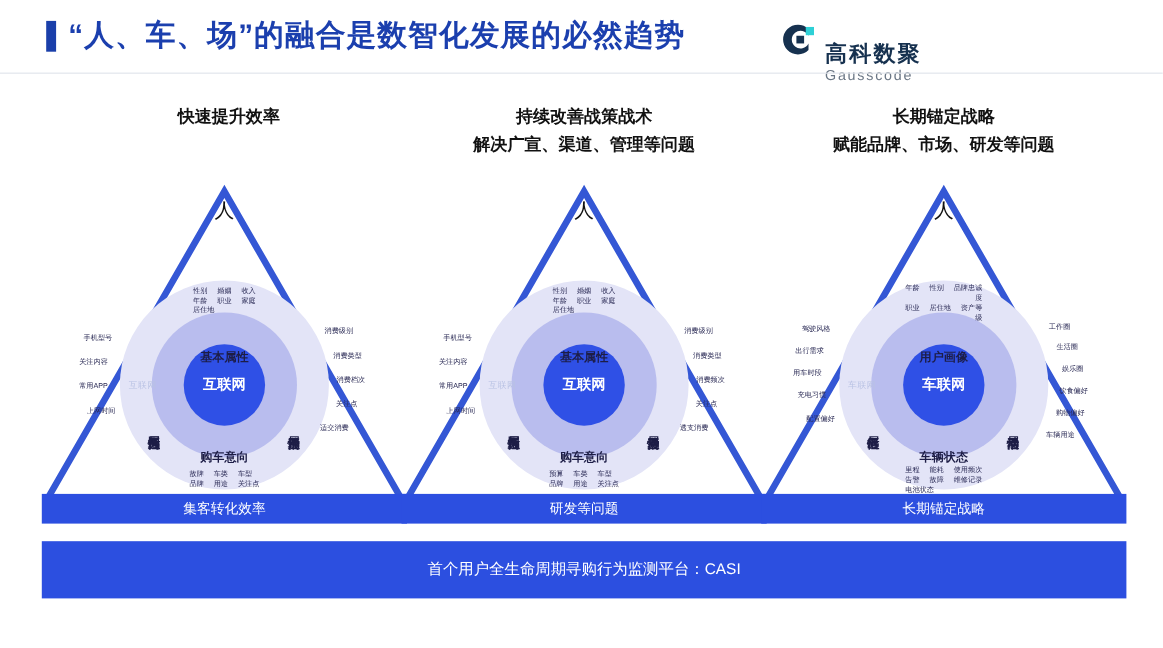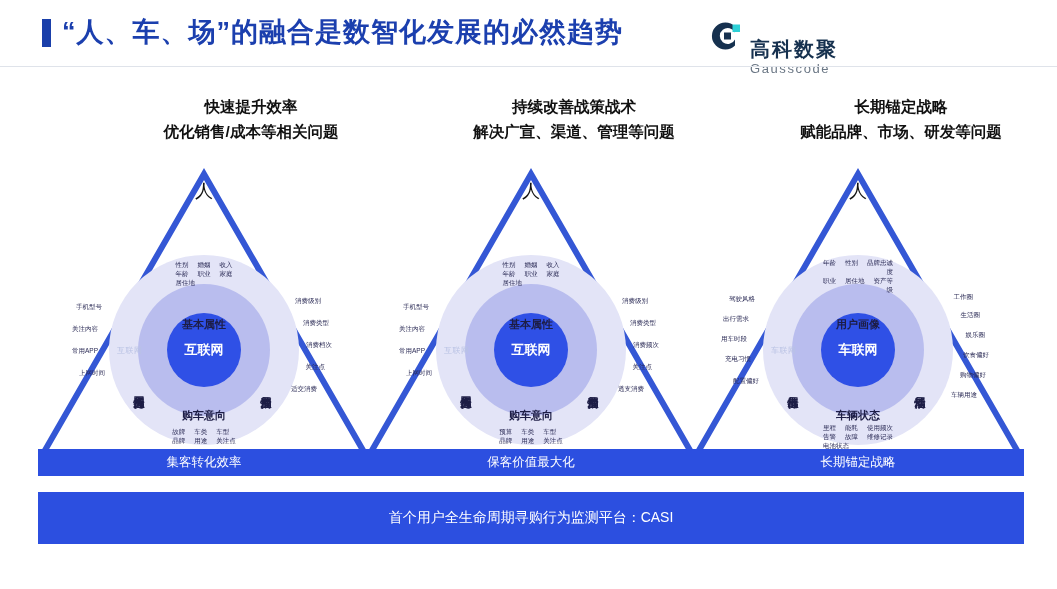--- a/index.html
+++ b/index.html
@@ -28,21 +28,21 @@
   
   .logo{
     position:absolute;right:16px;top:14px;height:44px;display:flex;align-items:center;
   }
   .logo-mark{position:relative;width:38px;height:38px;margin-right:7px;}
   .logo-text{display:flex;flex-direction:column;line-height:1;}
   .logo-cn{font-size:20px;font-weight:bold;color:#16314f;letter-spacing:2px;margin-top:42px;}
   .logo-en{font-size:13px;color:#6b7785;letter-spacing:1.6px;margin-top:3px;}
 
   
-  .heads{position:absolute;left:0;top:94px;width:869px;height:60px;margin-left:43px;}
+  .heads{position:absolute;left:0;top:94px;width:869px;height:60px;}
   .head{
     position:absolute;top:0;width:340px;text-align:center;
     font-size:15.5px;font-weight:bold;color:#111;line-height:25px;
   }
   .head .l2{display:block;}
 
   
   .panel{position:absolute;top:160px;width:332px;height:320px;}
   .panel.p1{left:38px;}
   .panel.p2{left:365px;}
@@ -117,21 +117,20 @@
       <span class="logo-cn">高科数聚</span>
       <span class="logo-en">Gausscode</span>
     </div>
   </div>
   <div class="header-rule"></div>
 </div>
 
 <div class="heads">
   <div class="head" style="left:38px;">
     <span>快速提升效率</span>
-    <span class="l2">优化销售/成本等相关问题</span>
   </div>
   <div class="head" style="left:361px;">
     <span>持续改善战策战术</span>
     <span class="l2">解决广宣、渠道、管理等问题</span>
   </div>
   <div class="head" style="left:688px;">
     <span>长期锚定战略</span>
     <span class="l2">赋能品牌、市场、研发等问题</span>
   </div>
 </div>
@@ -312,16 +311,16 @@
     <div class="rside" style="right:-20px;top:38px;">工作圈</div>
     <div class="rside" style="right:-27px;top:56px;">生活圈</div>
     <div class="rside" style="right:-32px;top:76px;">娱乐圈</div>
     <div class="rside" style="right:-36px;top:96px;">饮食偏好</div>
     <div class="rside" style="right:-33px;top:116px;">购物偏好</div>
     <div class="rside" style="right:-24px;top:136px;">车辆用途</div>
   </div>
 </div>
 
 <div class="bar b1">集客转化效率</div>
-<div class="bar b2">保客价值最大化</div>
+<div class="bar b2">研发等问题</div>
 <div class="bar b3">长期锚定战略</div>
 
 <div class="footer">首个用户全生命周期寻购行为监测平台：CASI</div>
 
 </body></html>

